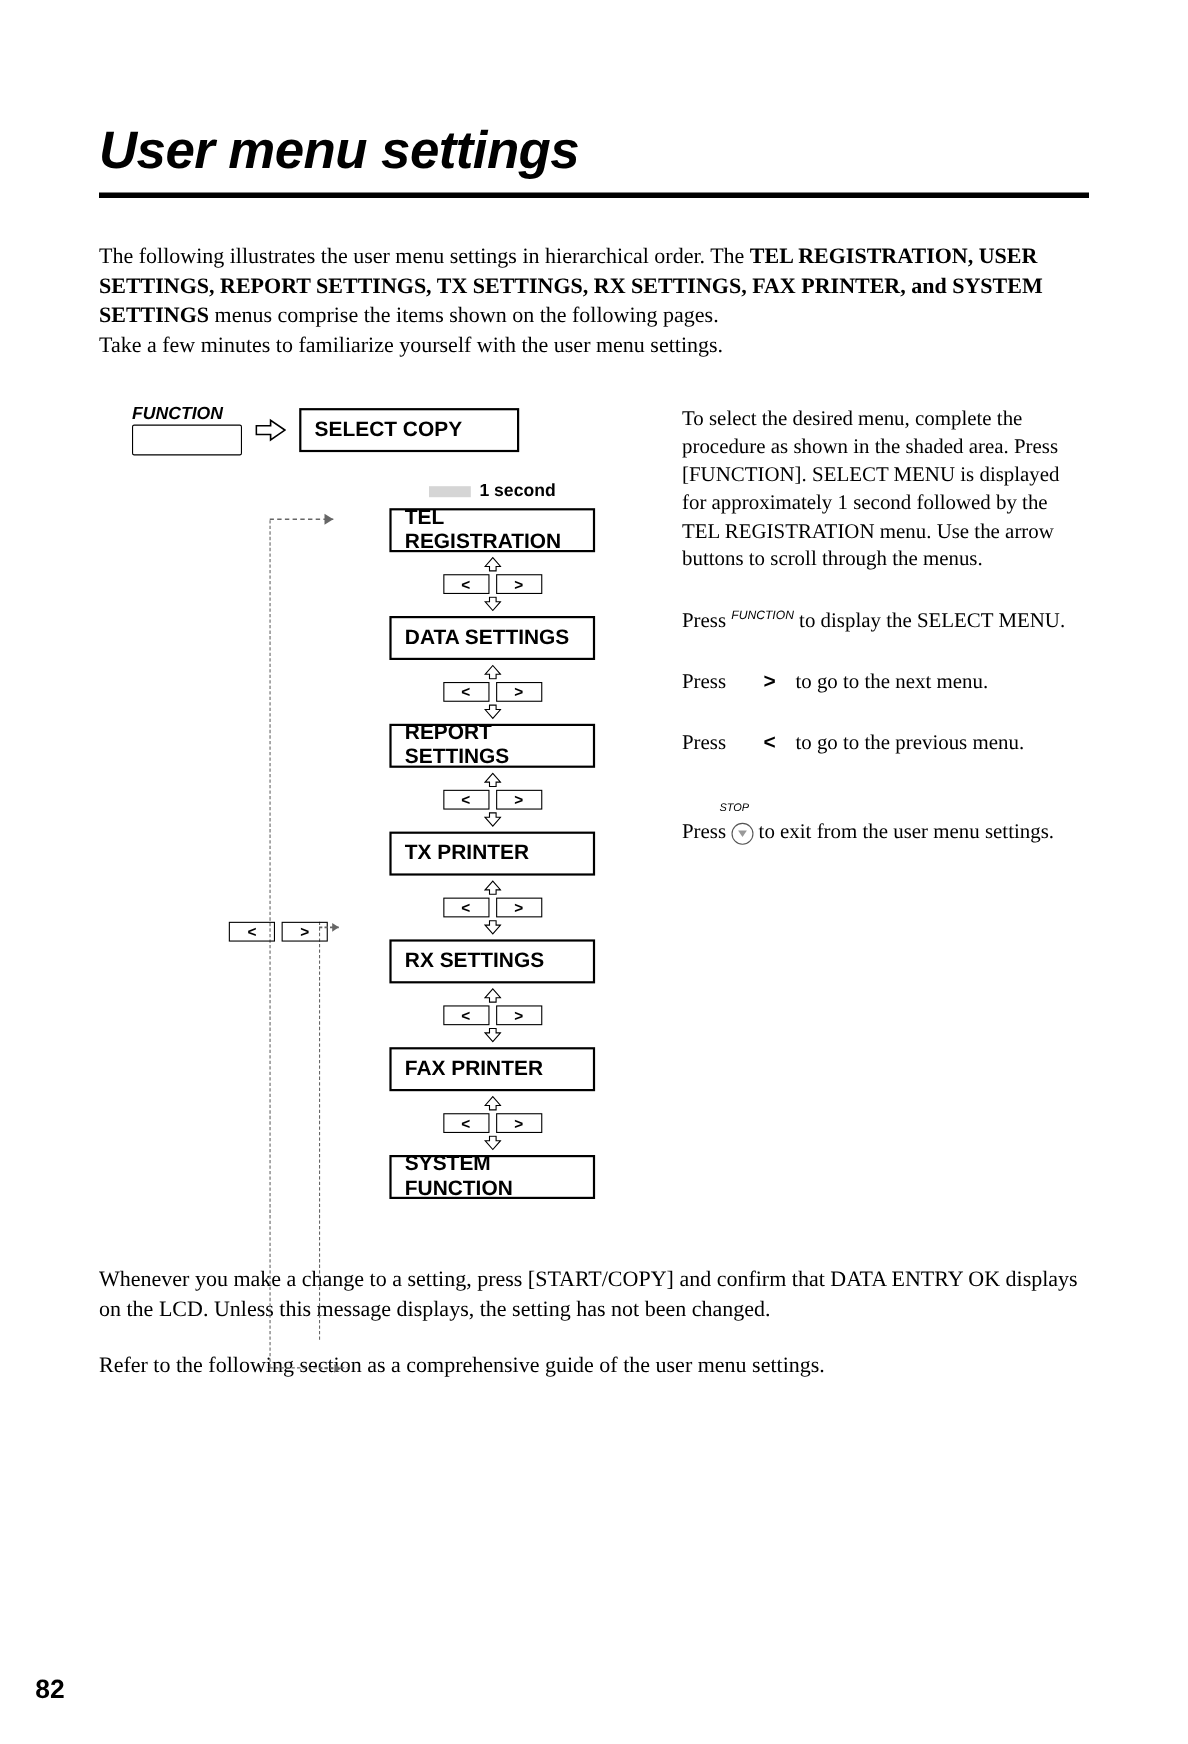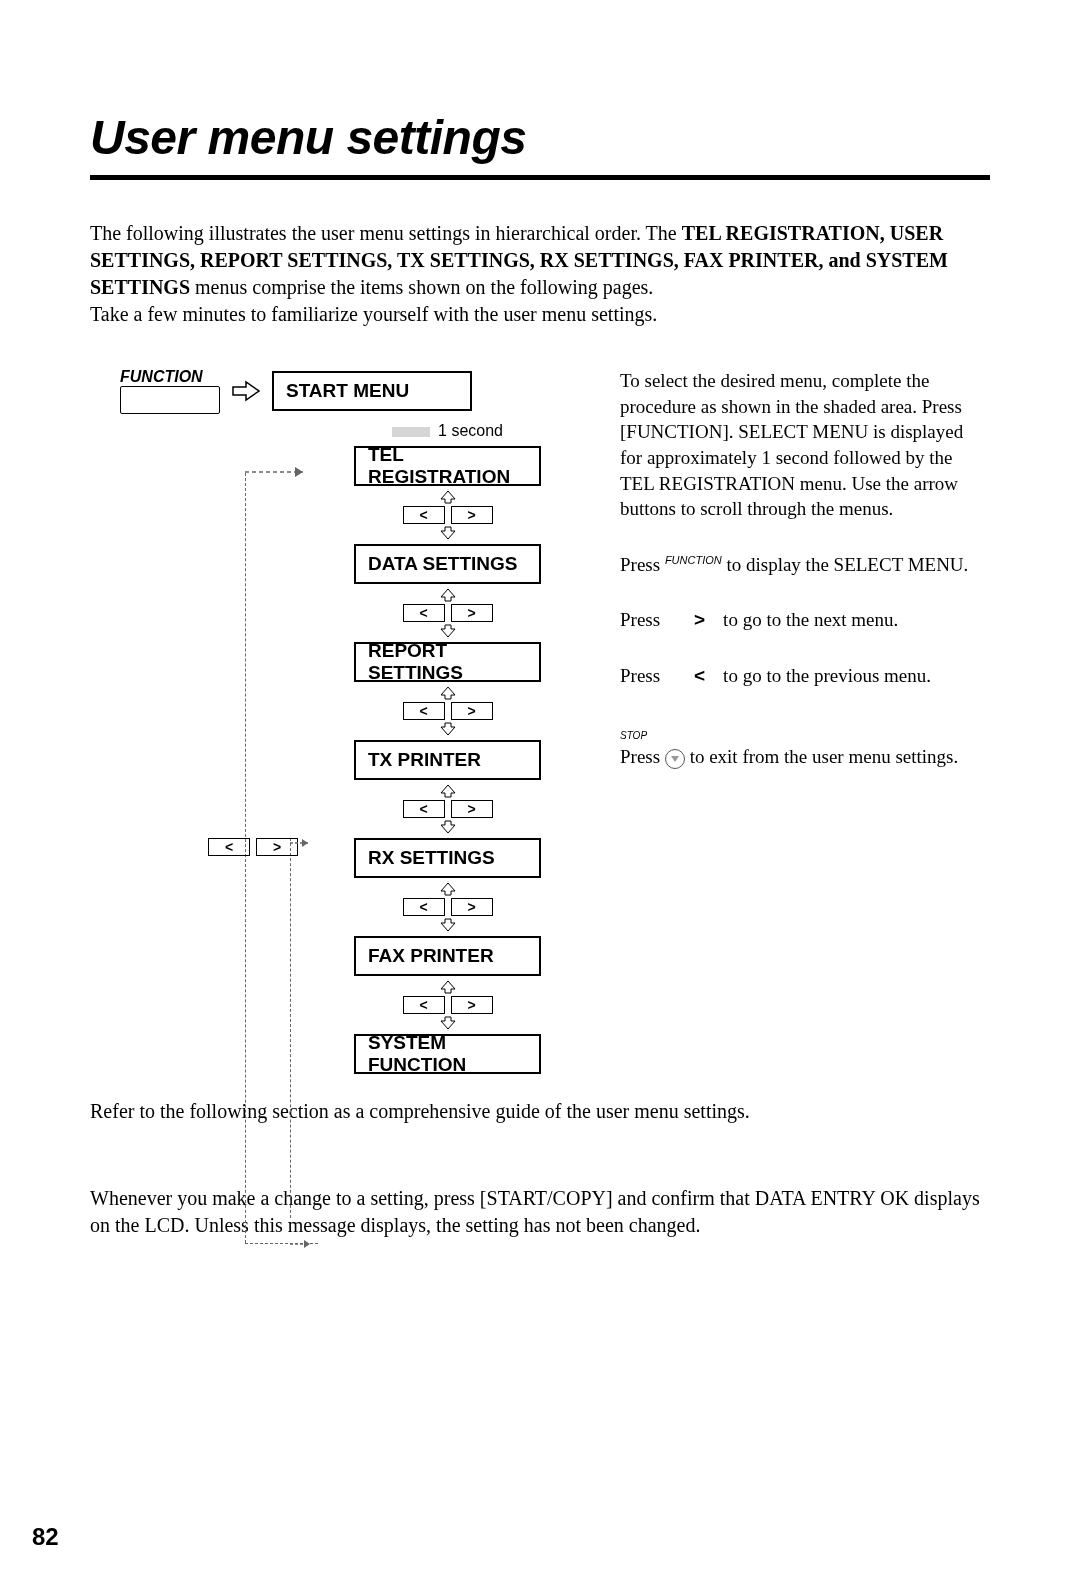--- a/index.html
+++ b/index.html
@@ -98,21 +98,21 @@
   }
   .big-hollow-arrow svg { width:28px; height:22px; }
   .menu-box {
     border:2px solid #000; background:#fff; height:40px;
     display:flex; align-items:center; padding:0 12px;
     font-weight:bold; font-size:19px;
     width: 187px;
   }
   .menu-box.select { width:200px; }
   .one-second {
-    font-weight:normal; font-size:16px; margin:8px 0 6px 0; text-align:center;
+    font-weight:bold; font-size:16px; margin:24px 0 6px 0; text-align:center;
   }
   .one-second .smudge {
     display:inline-block; width:38px; height:10px; background:#888; opacity:0.35; margin-right:8px; vertical-align:middle;
   }
   .column-right {
     display:flex; flex-direction:column; align-items:center;
     margin-left: 225px; 
     position:relative;
   }
   .lr-btns {
@@ -222,21 +222,21 @@
       <div class="func-row">
         <div>
           <div class="func-label">FUNCTION</div>
           <div class="func-box"></div>
         </div>
         <span class="big-hollow-arrow">
           <svg viewBox="0 0 28 22">
               <path d="M1 7 H14 V2 L27 11 L14 20 V15 H1 Z" fill="#fff" stroke="#000" stroke-width="1.5"></path>
             </svg>
         </span>
-        <div class="menu-box select">START MENU</div>
+        <div class="menu-box select">SELECT COPY</div>
       </div>
 
       <div class="column-right">
 
         <div class="one-second">
           <span class="smudge"></span><span>1 second</span>
         </div>
 
         <div class="menu-box">TEL REGISTRATION</div>
         <div class="between">
@@ -364,27 +364,27 @@
       </div>
 
       <div class="press-line">
         <span class="press-word">Press</span>
         <span class="key-char">&lt;</span>
         <span>to go to the previous menu.</span>
       </div>
 
 
       <p>
-        <span style="display:inline-block; vertical-align:middle;">
+        <span style="display:inline-block; vertical-align:middle;margin-left:34px;">
           <span class="tiny-label">STOP</span>
         </span><br>
         <span>Press </span>
         <span class="inline-circle"><span class="triangle-down"></span></span>
         <span> to exit from the user menu settings.</span>
       </p>
     </div>
   </div>
 
+  <p class="footer-para">Whenever you make a change to a setting, press [START/COPY] and confirm that DATA ENTRY OK displays on the LCD. Unless this message displays, the setting has not been changed.</p>
   <p class="footer-para" style="margin-top:24px;">Refer to the following section as a comprehensive guide of the user menu settings.</p>
-  <p class="footer-para">Whenever you make a change to a setting, press [START/COPY] and confirm that DATA ENTRY OK displays on the LCD. Unless this message displays, the setting has not been changed.</p>
 
   <div class="page-num">82</div>
 </div>
 
 </body></html>

